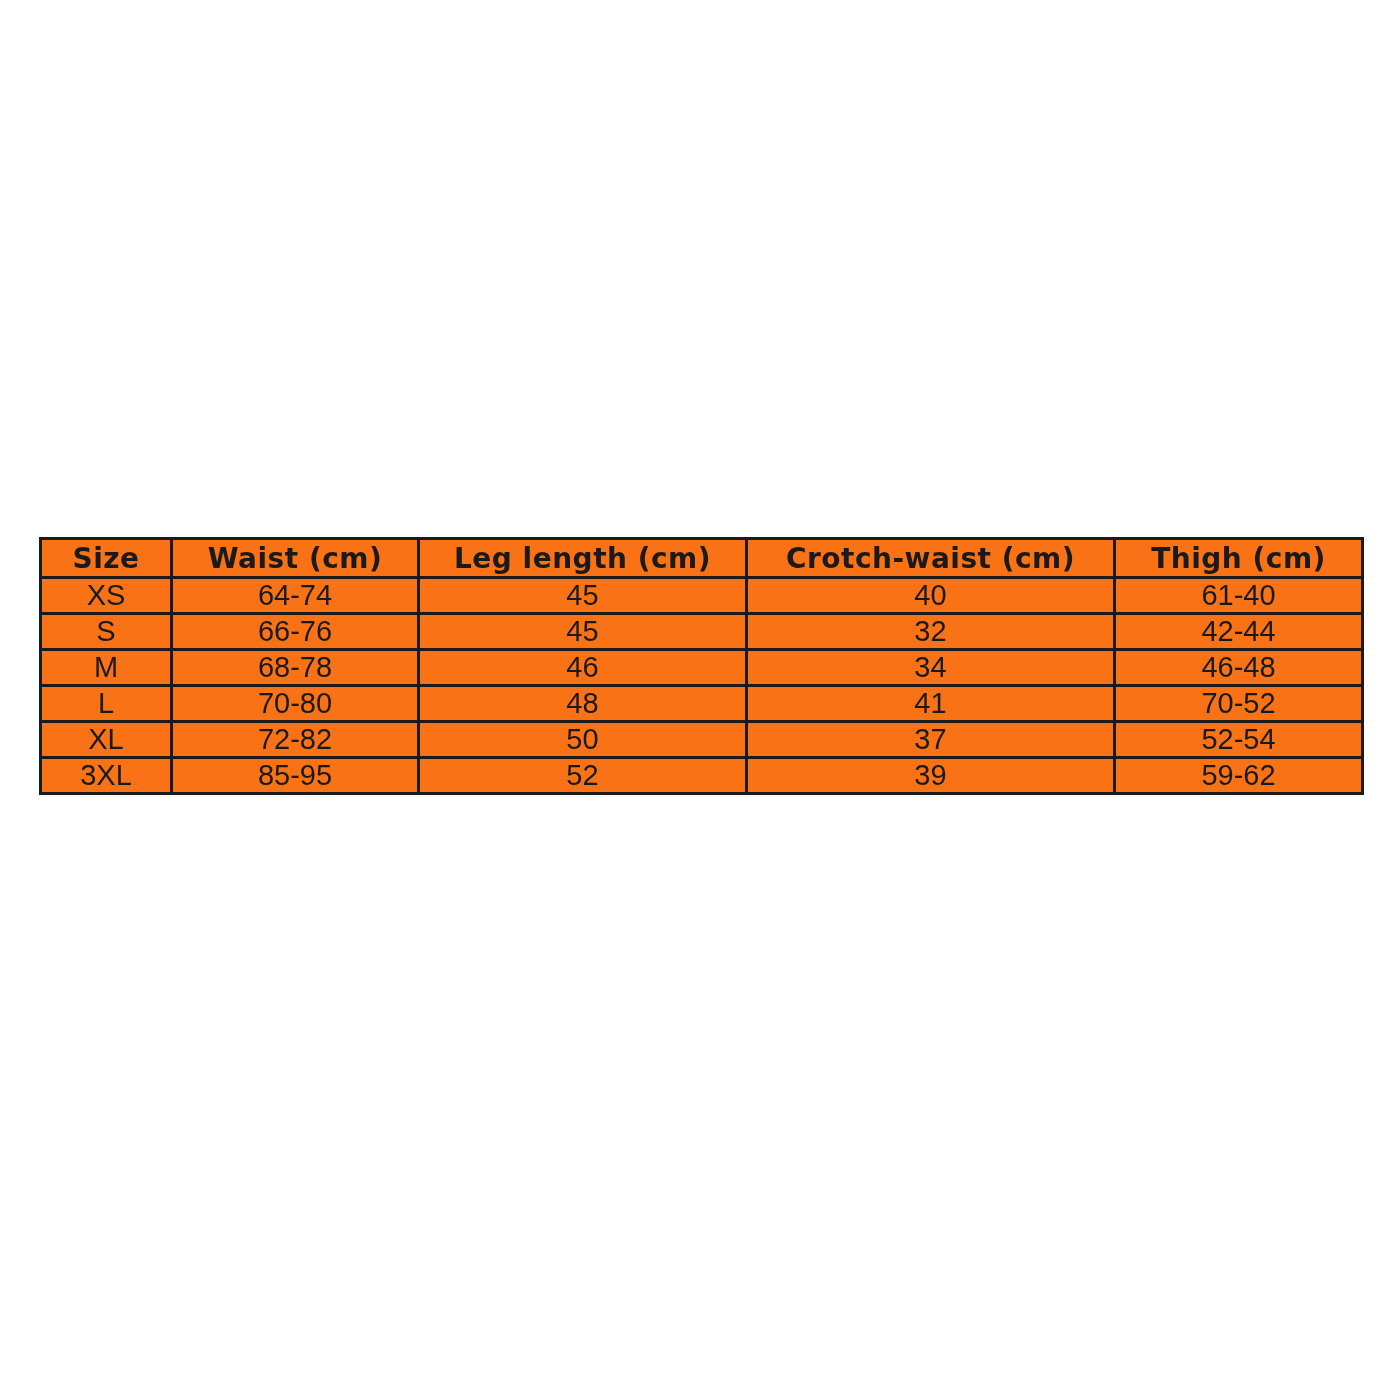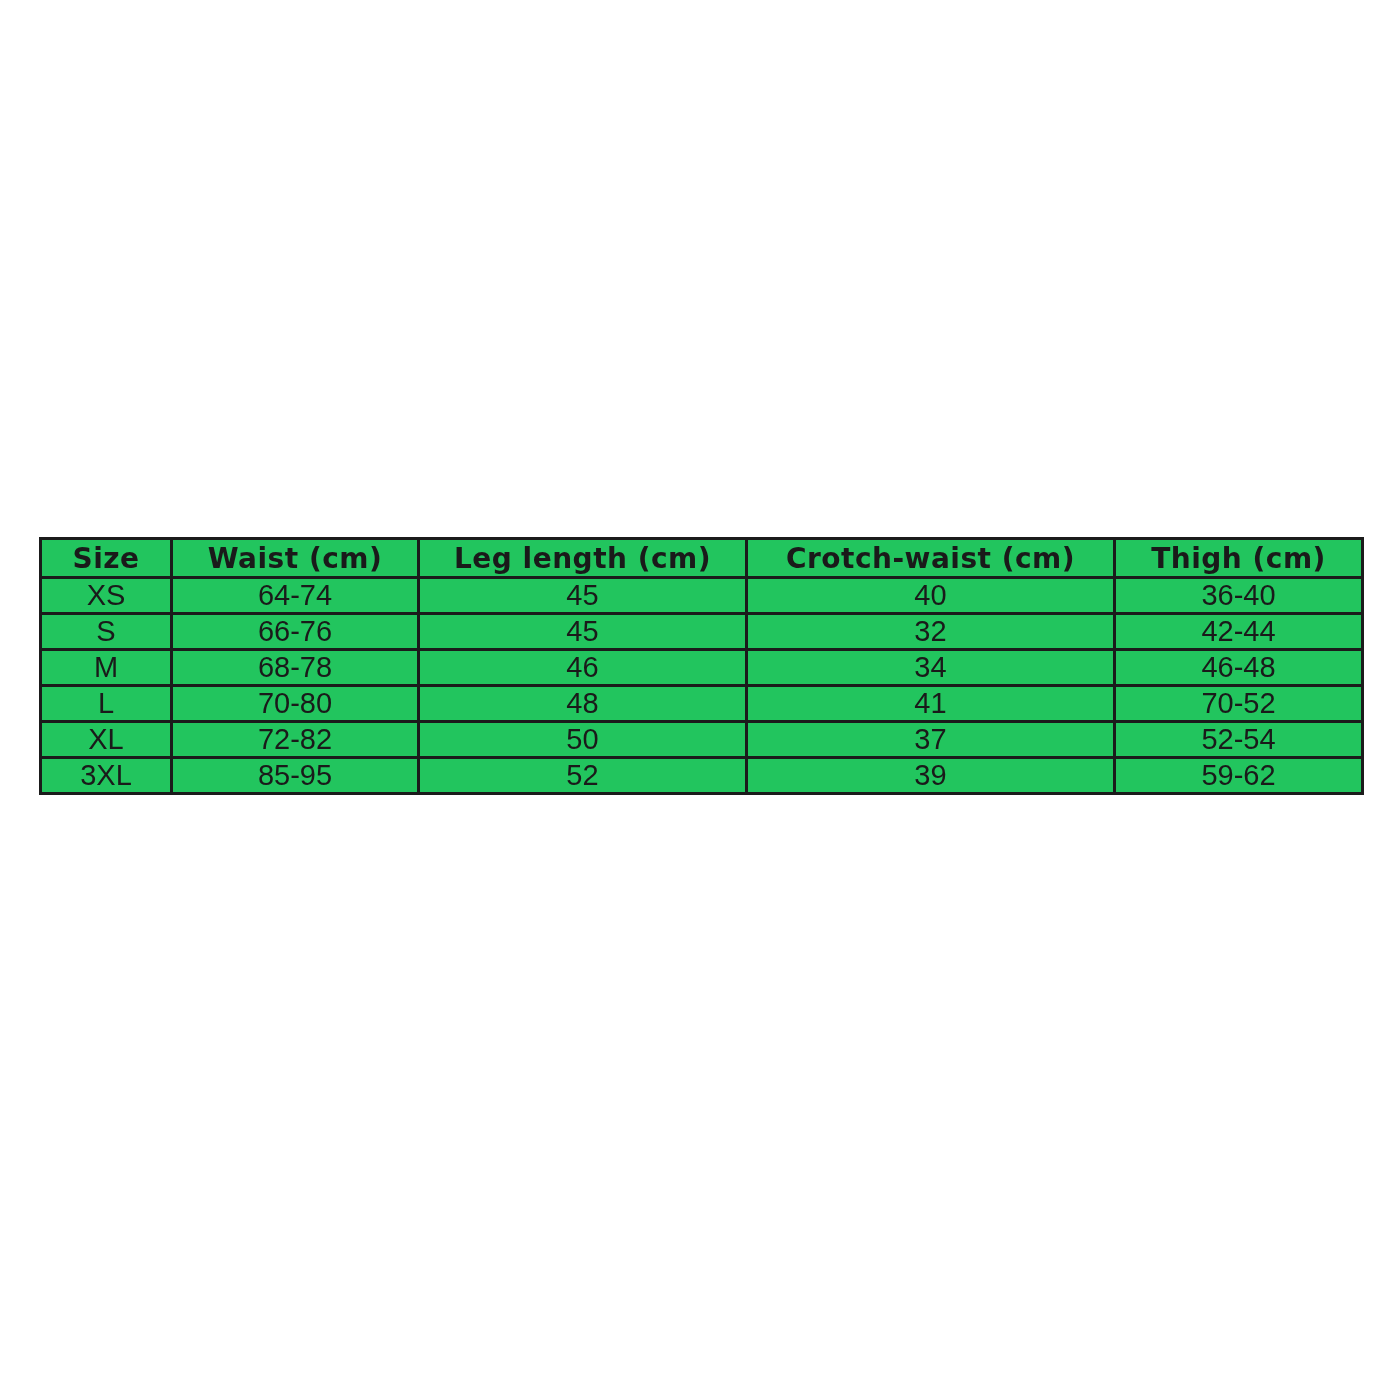--- a/index.html
+++ b/index.html
@@ -17,21 +17,21 @@
   .table-wrap {
     position: absolute;
     left: 39px;
     top: 537px;
     width: 1322px;
   }
   table.size-chart {
     border-collapse: collapse;
     table-layout: fixed;
     width: 1322px;
-    background: #22c55e;
+    background: #f97316;
   }
   table.size-chart th,
   table.size-chart td {
     border: 3px solid #1b1b1b;
     text-align: center;
     vertical-align: middle;
     padding: 0;
     overflow: hidden;
     white-space: nowrap;
   }
@@ -69,21 +69,21 @@
         <th>Crotch-waist (cm)</th>
         <th>Thigh (cm)</th>
       </tr>
     </thead>
     <tbody>
       <tr>
         <td>XS</td>
         <td>64-74</td>
         <td>45</td>
         <td>40</td>
-        <td>36-40</td>
+        <td>61-40</td>
       </tr>
       <tr>
         <td>S</td>
         <td>66-76</td>
         <td>45</td>
         <td>32</td>
         <td>42-44</td>
       </tr>
       <tr>
         <td>M</td>

